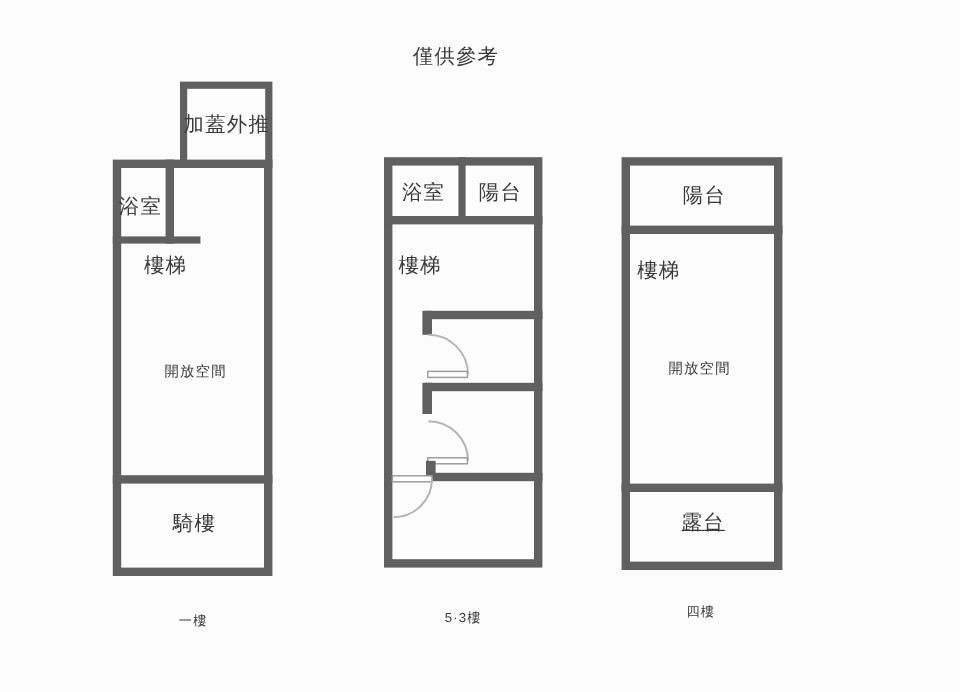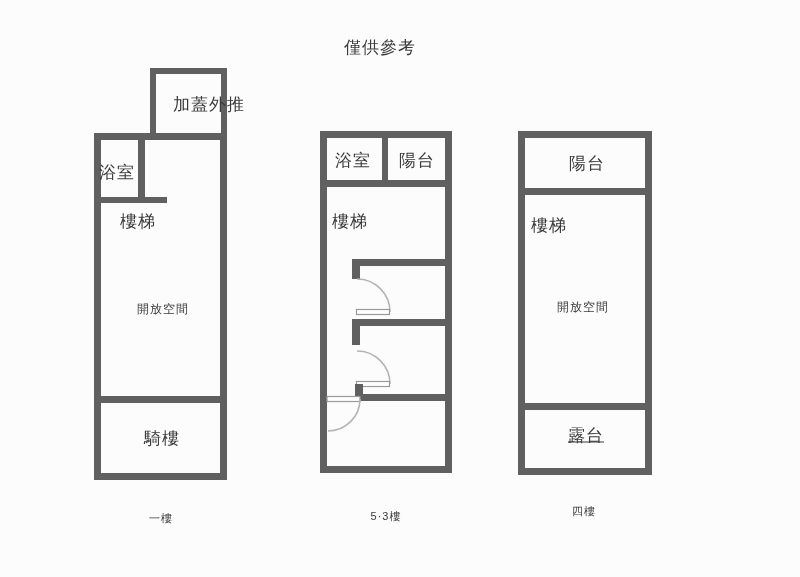--- a/index.html
+++ b/index.html
@@ -79,25 +79,25 @@
       <rect class="wall-outline" x="521.5" y="134.5" width="127" height="337" stroke-width="7"></rect>
 
       <rect class="wall" x="518" y="188" width="134" height="7"></rect>
 
       <rect class="wall" x="518" y="403" width="134" height="7"></rect>
     </g>
   </svg>
 
   <div class="lbl" style="left:380px;top:47px;">僅供參考</div>
 
-  <div class="lbl" style="left:189px;top:104px;margin-left:20px;">加蓋外推</div>
+  <div class="lbl" style="left:189px;top:104px;">加蓋外推</div>
   <div class="lbl" style="left:117px;top:172px;">浴室</div>
   <div class="lbl" style="left:138px;top:221px;">樓梯</div>
   <div class="lbl big" style="left:163px;top:309px;">開放空間</div>
-  <div class="lbl" style="left:162px;top:438px;">騎樓</div>
+  <div class="lbl" style="left:162px;top:438px;font-family:Liberation Mono, monospace;">騎樓</div>
   <div class="lbl caption" style="left:161px;top:518px;">一樓</div>
 
   <div class="lbl" style="left:353px;top:160px;">浴室</div>
   <div class="lbl" style="left:417px;top:160px;">陽台</div>
   <div class="lbl" style="left:350px;top:221px;">樓梯</div>
   <div class="lbl caption" style="left:386px;top:516px;">5·3樓</div>
 
   <div class="lbl" style="left:587px;top:163px;">陽台</div>
   <div class="lbl" style="left:549px;top:225px;">樓梯</div>
   <div class="lbl big" style="left:583px;top:307px;">開放空間</div>

